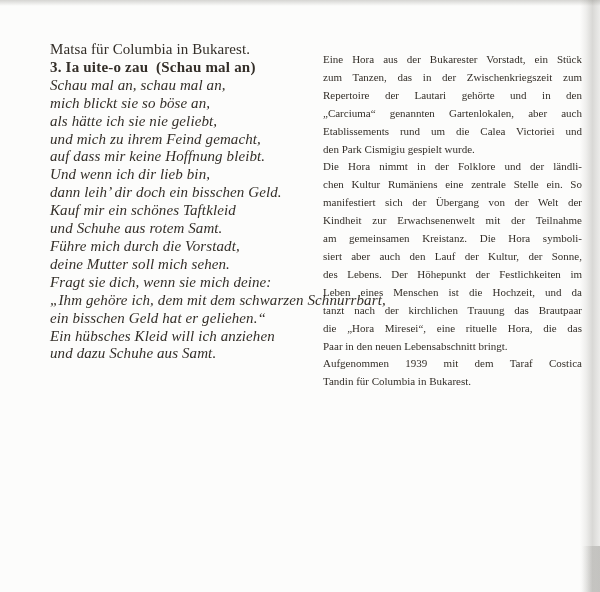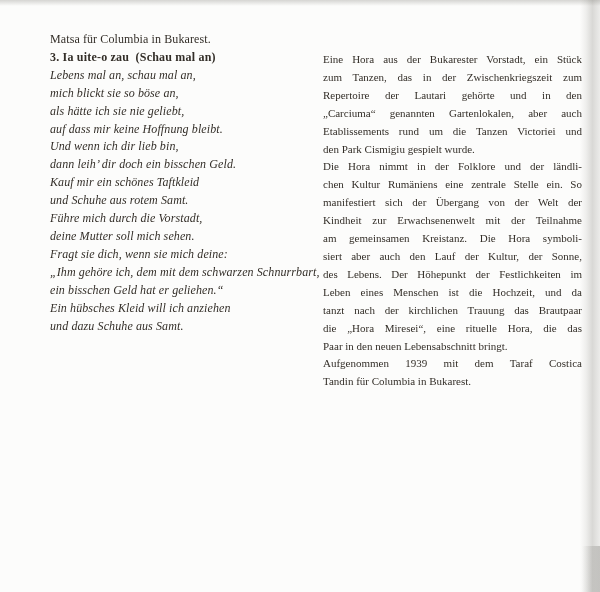--- a/index.html
+++ b/index.html
@@ -43,23 +43,23 @@
     position: absolute;
     right: 0; bottom: 0;
     width: 18px; height: 46px;
     background: linear-gradient(to right, rgba(90,88,82,0), rgba(90,88,82,0.28));
     pointer-events: none;
   }
   
   .col-left {
     position: absolute;
     left: 50px;
-    top: 31px;
+    top: 41px;
     width: 274px;
-    font-size: 12px;
+    font-size: 15px;
     line-height: 17.9px;
     letter-spacing: 0.1px;
     white-space: nowrap;
   }
   .credit {
     font-style: normal;
   }
   .heading {
     font-weight: bold;
     letter-spacing: 0.2px;
@@ -93,26 +93,27 @@
 
   <div class="edge-top"></div>
   <div class="edge-right"></div>
   <div class="edge-corner"></div>
 
   <div class="col-left">
     <div class="credit">Matsa für Columbia in Bukarest.</div>
     <div class="heading">3. Ia uite-o zau  (Schau mal an)</div>
     <div class="lyrics">
 
-        <div class="lyric-line">Lebens mal an, schau mal an,</div>
+        <div class="lyric-line">Schau mal an, schau mal an,</div>
 
         <div class="lyric-line">mich blickt sie so böse an,</div>
 
         <div class="lyric-line">als hätte ich sie nie geliebt,</div>
 
+        <div class="lyric-line">und mich zu ihrem Feind gemacht,</div>
 
         <div class="lyric-line">auf dass mir keine Hoffnung bleibt.</div>
 
         <div class="lyric-line">Und wenn ich dir lieb bin,</div>
 
         <div class="lyric-line">dann leih’ dir doch ein bisschen Geld.</div>
 
         <div class="lyric-line">Kauf mir ein schönes Taftkleid</div>
 
         <div class="lyric-line">und Schuhe aus rotem Samt.</div>
@@ -138,21 +139,21 @@
 
       <div class="prose-line justified">Eine Hora aus der Bukarester Vorstadt, ein Stück</div>
 
       <div class="prose-line justified">zum Tanzen, das in der Zwischenkriegszeit zum</div>
 
       <div class="prose-line justified">Repertoire der Lautari gehörte und in den</div>
 
       <div class="prose-line justified">„Carciuma“ genannten Gartenlokalen, aber auch</div>
 
 
-      <div class="prose-line justified">Etablissements rund um die Tanzen Victoriei und</div>
+      <div class="prose-line justified">Etablissements rund um die Calea Victoriei und</div>
 
       <div class="prose-line">den Park Cismigiu gespielt wurde.</div>
 
       <div class="prose-line justified">Die Hora nimmt in der Folklore und der ländli-</div>
 
       <div class="prose-line justified">chen Kultur Rumäniens eine zentrale Stelle ein. So</div>
 
       <div class="prose-line justified">manifestiert sich der Übergang von der Welt der</div>
 
       <div class="prose-line justified">Kindheit zur Erwachsenenwelt mit der Teilnahme</div>

